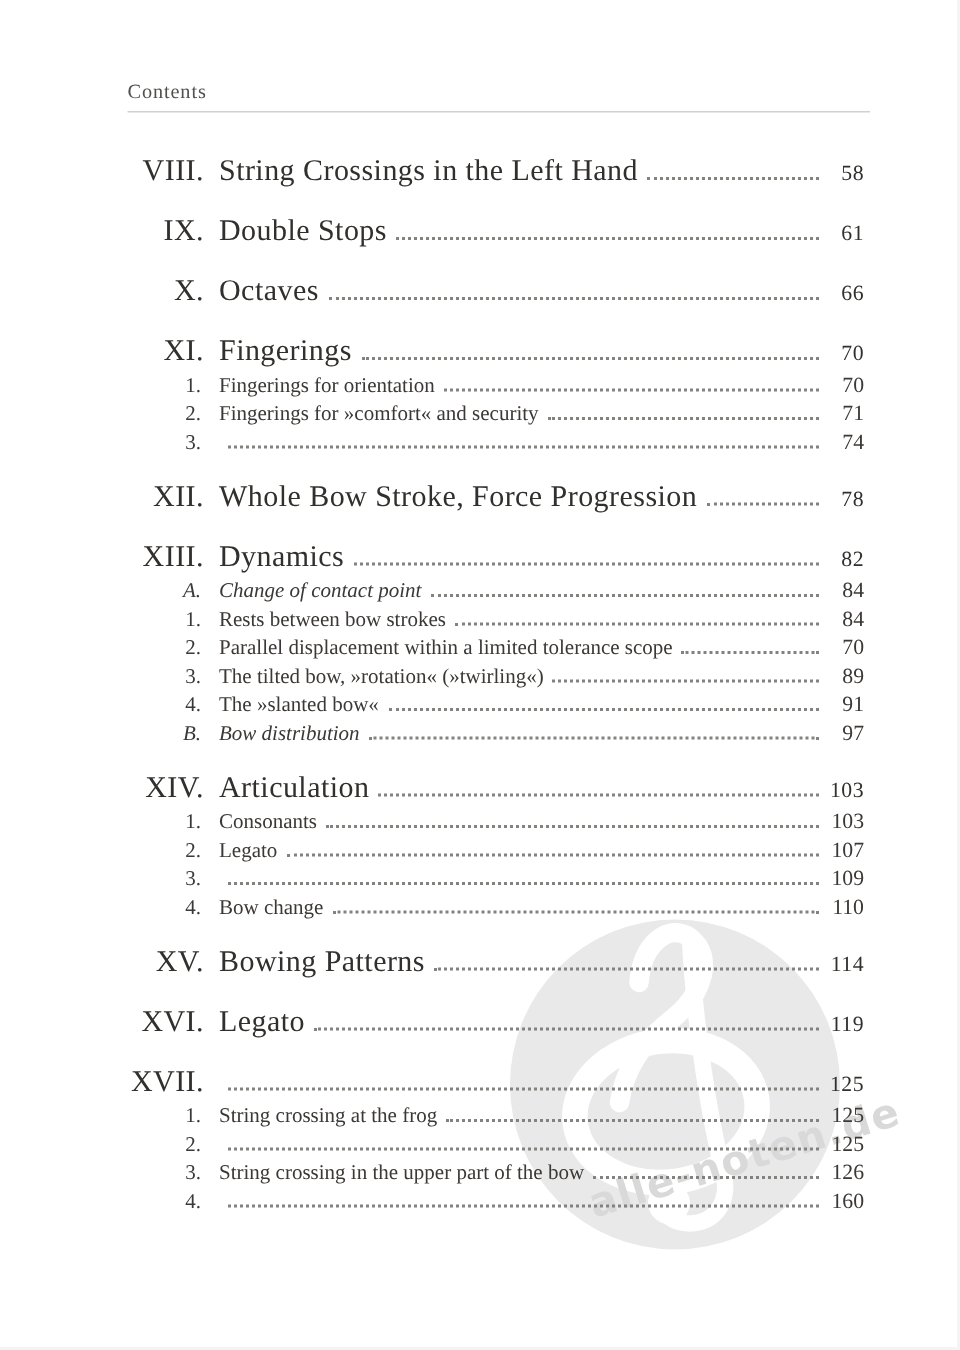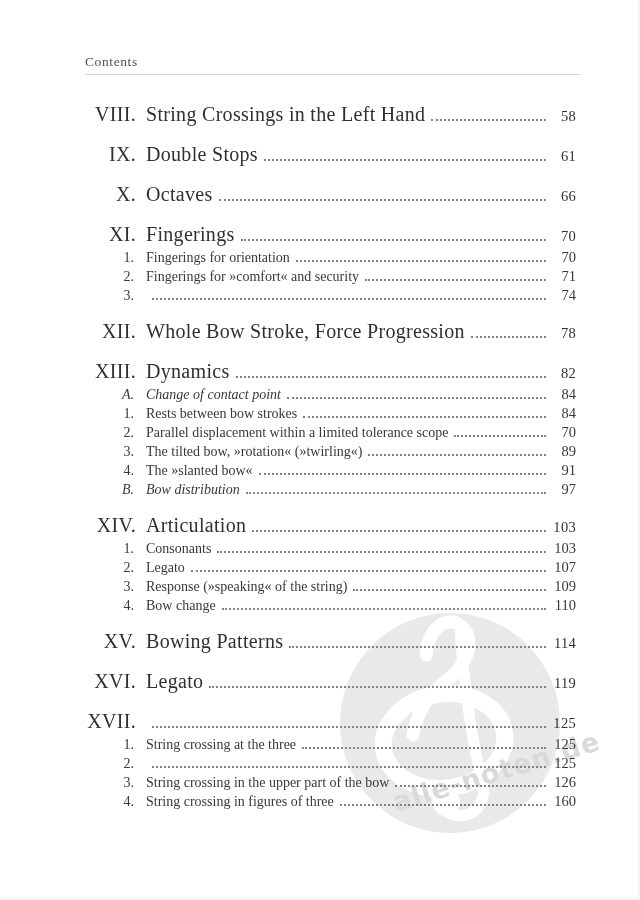--- a/index.html
+++ b/index.html
@@ -156,21 +156,20 @@
     <span class="pagenum">103</span>
   </div>
         <div class="row sub">
     <span class="num">2.</span>
     <span class="title">Legato</span>
     <span class="leader"></span>
     <span class="pagenum">107</span>
   </div>
         <div class="row sub">
     <span class="num">3.</span>
-    <span class="title">Response (»speaking« of the string)</span>
     <span class="leader"></span>
     <span class="pagenum">109</span>
   </div>
         <div class="row sub">
     <span class="num">4.</span>
     <span class="title">Bow change</span>
     <span class="leader"></span>
     <span class="pagenum">110</span>
   </div>
         <div class="row chapter">
@@ -185,36 +184,35 @@
     <span class="leader"></span>
     <span class="pagenum">119</span>
   </div>
         <div class="row chapter">
     <span class="num">XVII.</span>
     <span class="leader"></span>
     <span class="pagenum">125</span>
   </div>
         <div class="row sub">
     <span class="num">1.</span>
-    <span class="title">String crossing at the three</span>
+    <span class="title">String crossing at the frog</span>
     <span class="leader"></span>
     <span class="pagenum">125</span>
   </div>
         <div class="row sub">
     <span class="num">2.</span>
     <span class="leader"></span>
     <span class="pagenum">125</span>
   </div>
         <div class="row sub">
     <span class="num">3.</span>
     <span class="title">String crossing in the upper part of the bow</span>
     <span class="leader"></span>
     <span class="pagenum">126</span>
   </div>
         <div class="row sub">
     <span class="num">4.</span>
-    <span class="title">String crossing in figures of three</span>
     <span class="leader"></span>
     <span class="pagenum">160</span>
   </div>
       </div>
   </div>
 </div>
 
 </body></html>

